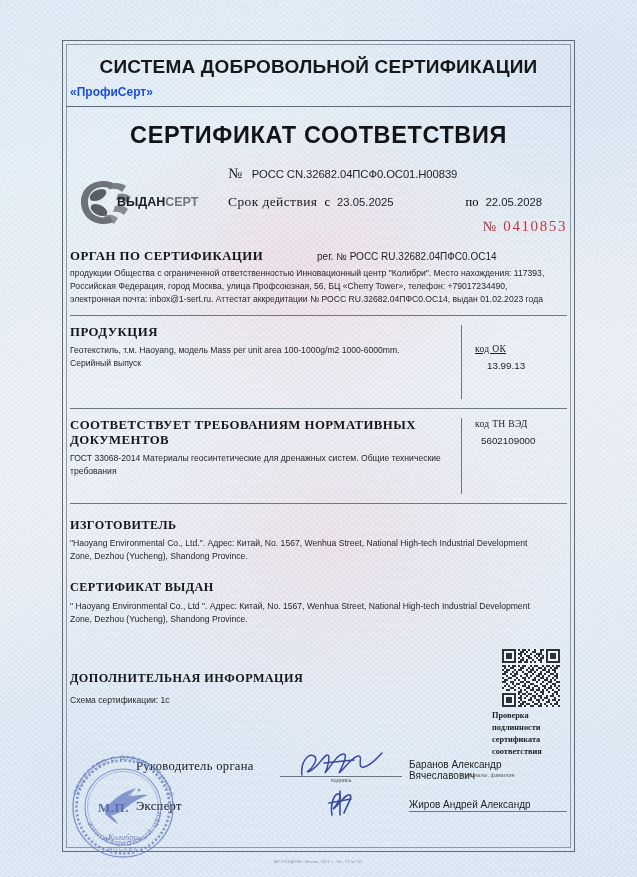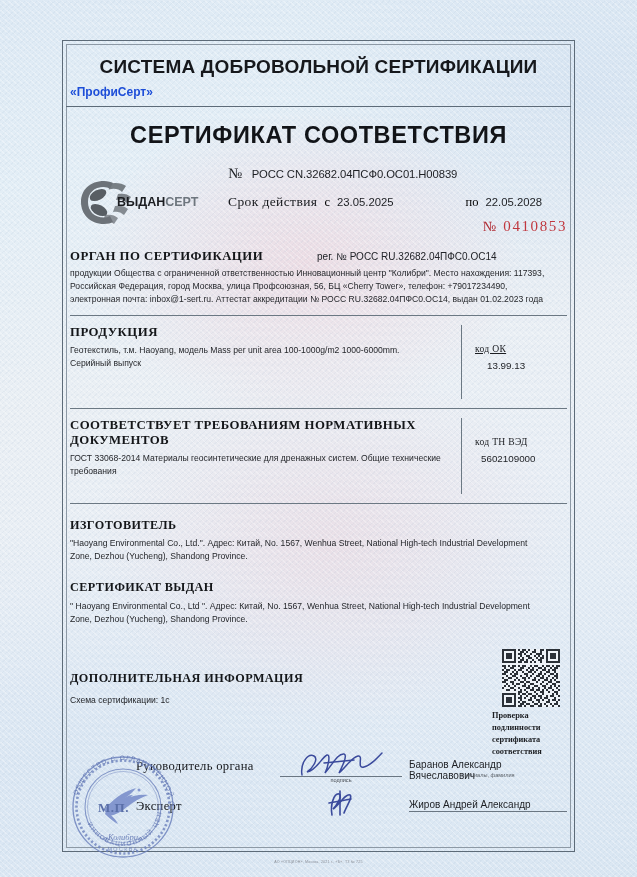--- a/index.html
+++ b/index.html
@@ -319,21 +319,21 @@
   </div>
 
   <div class="thin-rule"></div>
 
   <div class="sec-grid" style="margin-top:9px; min-height:76px;">
     <div class="sec-left">
       <div class="h-sec">СООТВЕТСТВУЕТ ТРЕБОВАНИЯМ НОРМАТИВНЫХ ДОКУМЕНТОВ</div>
       <div class="body-txt" style="margin-top:4px; width:372px;">ГОСТ 33068-2014 Материалы геосинтетические для дренажных систем. Общие технические требования</div>
     </div>
     <div class="code-col">
-      <div class="code-lbl" style="margin-top:18px;">код ТН ВЭД</div>
+      <div class="code-lbl" style="">код ТН ВЭД</div>
       <div class="code-val" style="padding-left:6px;">5602109000</div>
     </div>
   </div>
 
   <div class="thin-rule"></div>
 
   <div style="margin-top:14px;">
     <div class="h-sec small">ИЗГОТОВИТЕЛЬ</div>
     <div class="body-txt" style="margin-top:4px; width:470px;">"Haoyang Environmental Co., Ltd.". Адрес: Китай, No. 1567, Wenhua Street, National High-tech Industrial Development Zone, Dezhou (Yucheng), Shandong Province.</div>
   </div>

